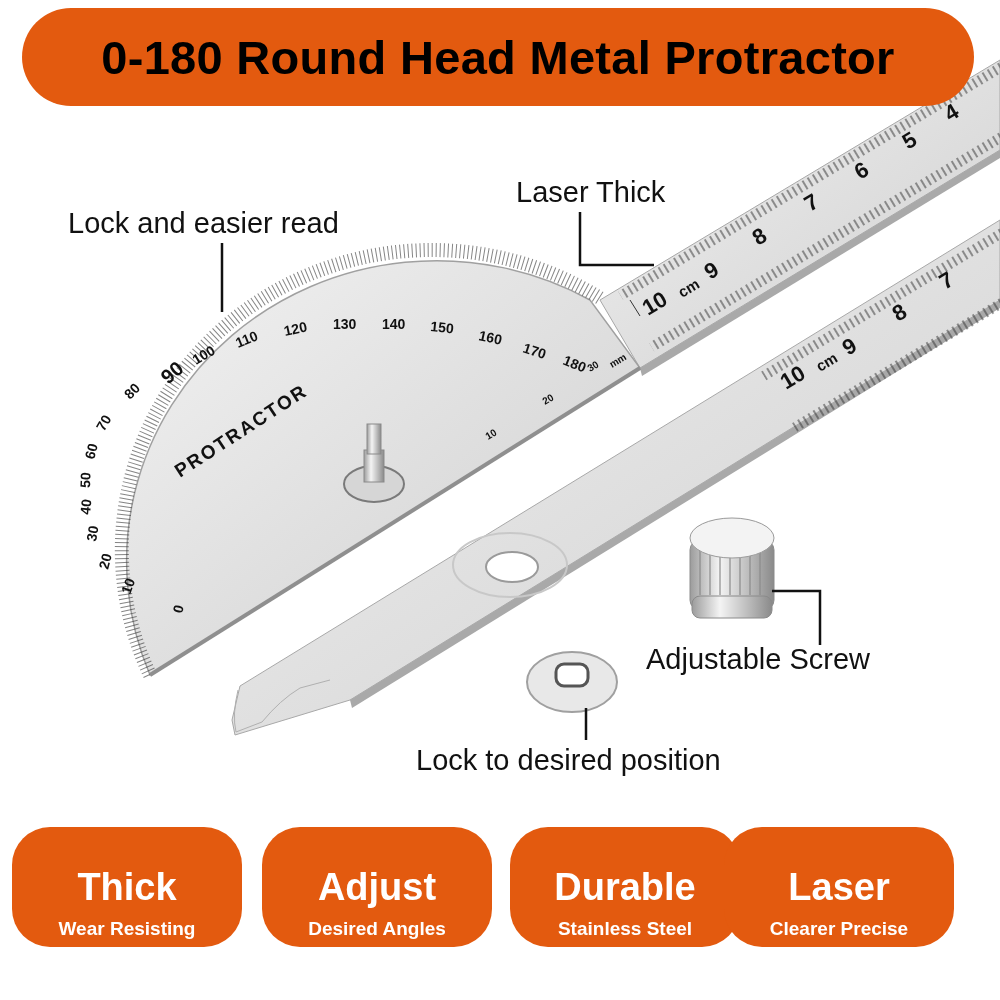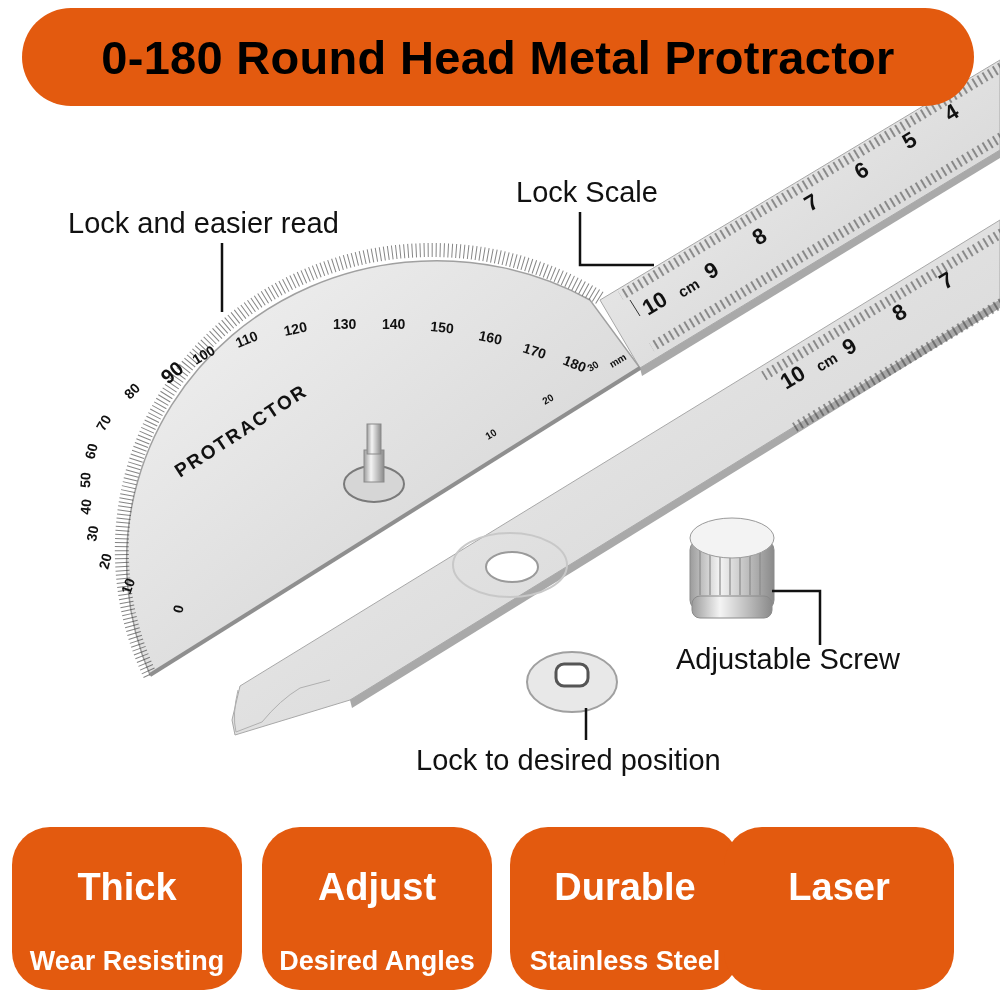--- a/index.html
+++ b/index.html
@@ -9,26 +9,26 @@
     position: absolute; left: 22px; top: 8px; width: 952px; height: 98px;
     background: #e35a0f; border-radius: 49px;
     display: flex; align-items: center; justify-content: center;
     color: #000000; font-weight: bold; font-size: 47px; letter-spacing: 0.3px;
     z-index: 3;
   }
   .illustration { position: absolute; left: 0; top: 0; width: 1000px; height: 1000px; z-index: 1; }
   .callout { position: absolute; color: #111; font-size: 29px; white-space: nowrap; z-index: 4; }
   .feature-row { position: absolute; left: 0; top: 825px; width: 1000px; height: 170px; z-index: 3; }
   .feature-card {
-    position: absolute; top: 2px; width: 230px; height: 163px;
+    position: absolute; top: 2px; width: 230px; height: 120px;
     background: #e35a0f; border-radius: 38px; color: #fff; text-align: center;
-    display: flex; flex-direction: column; align-items: center; justify-content: flex-start; gap: 32px;
+    display: flex; flex-direction: column; align-items: center; justify-content: flex-start;
   }
   .feature-card .big { font-weight: bold; font-size: 38px; margin-top: 38px; line-height: 44px; }
-  .feature-card .small { font-weight: bold; font-size: 27px; margin-top: 6px; line-height: 28px; }
+  .feature-card .small { font-weight: bold; font-size: 19px; margin-top: 6px; line-height: 28px; }
 </style>
 </head>
 <body>
 
 <div class="title-bar">
   <span>0-180 Round Head Metal Protractor</span>
 </div>
 
 <svg class="illustration" viewBox="0 0 1000 1000" xmlns="http://www.w3.org/2000/svg">
   <defs>
@@ -151,33 +151,34 @@
 
   <g stroke="#111" stroke-width="2.5" fill="none">
     <polyline points="222,243 222,312"></polyline>
     <polyline points="580,212 580,265 654,265"></polyline>
     <polyline points="772,591 820,591 820,645"></polyline>
     <polyline points="586,708 586,740"></polyline>
   </g>
 </svg>
 
 <div class="callout" style="left:68px; top:207px;">Lock and easier read</div>
-<div class="callout" style="left:516px; top:176px;">Lock Scale</div>
-<div class="callout" style="left:676px; top:643px;">Adjustable Screw</div>
+<div class="callout" style="left:516px; top:176px;">Laser Thick</div>
+<div class="callout" style="left:646px; top:643px;">Adjustable Screw</div>
 <div class="callout" style="left:416px; top:744px;text-align:center;">Lock to desired position</div>
 
 <div class="feature-row">
   <div class="feature-card" style="left:12px;">
     <div class="big">Thick</div>
     <div class="small">Wear Resisting</div>
   </div>
   <div class="feature-card" style="left:262px;">
     <div class="big">Adjust</div>
     <div class="small">Desired Angles</div>
   </div>
   <div class="feature-card" style="left:510px;">
     <div class="big">Durable</div>
     <div class="small">Stainless Steel</div>
   </div>
   <div class="feature-card" style="left:724px;">
     <div class="big">Laser</div>
+    <div class="small">Clearer Precise</div>
   </div>
 </div>
 
 </body></html>

